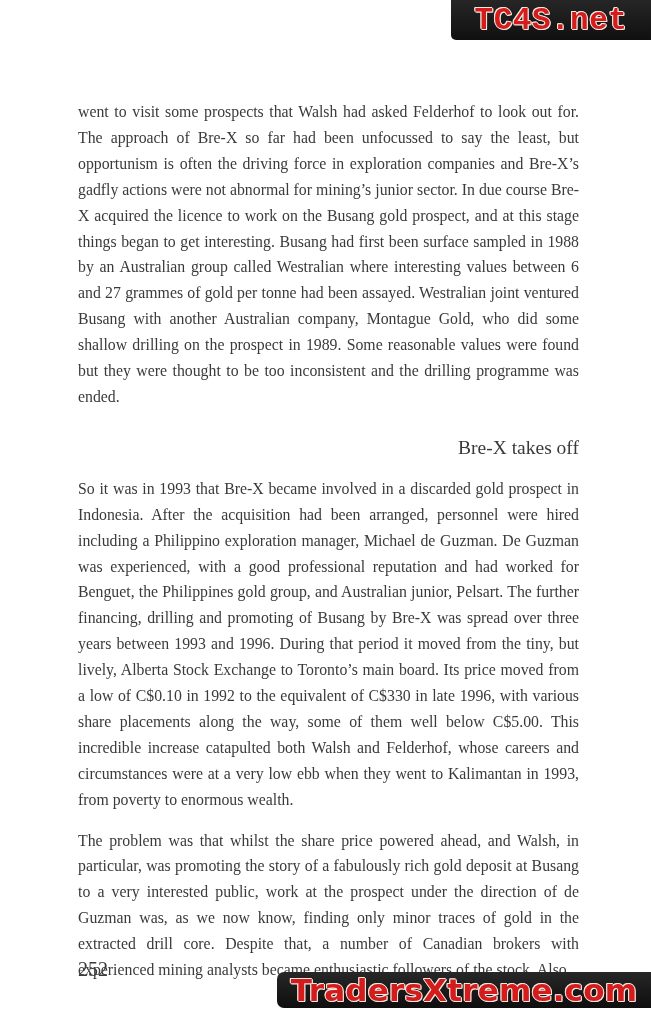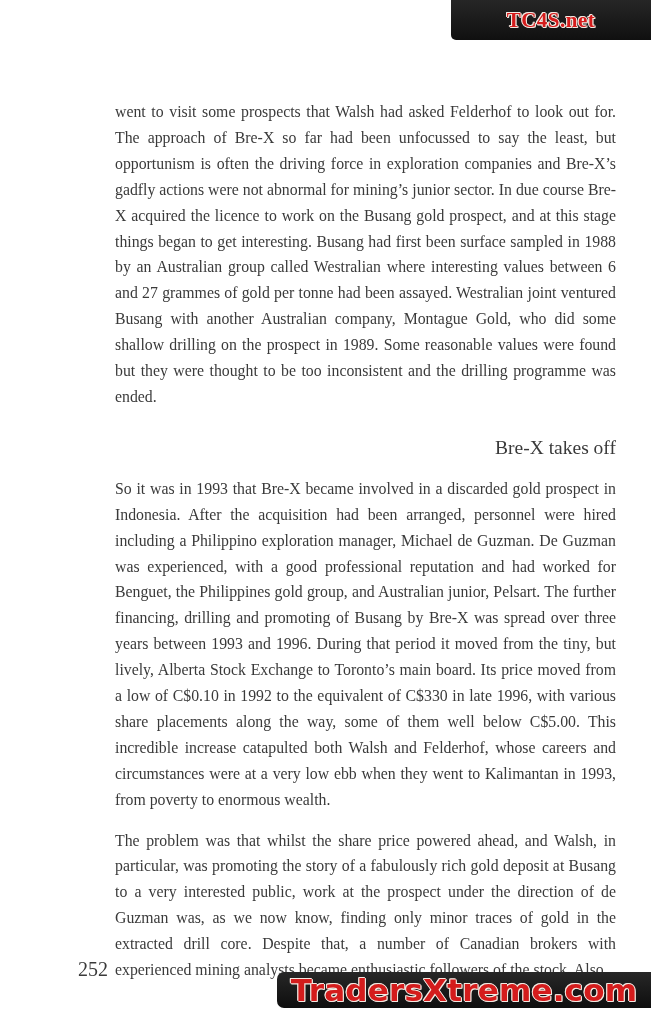--- a/index.html
+++ b/index.html
@@ -33,42 +33,41 @@
     right: 0;
     width: 200px;
     height: 40px;
     background: linear-gradient(180deg, #262626 0%, #101010 100%);
     border-bottom-left-radius: 5px;
     display: flex;
     align-items: center;
     justify-content: center;
   }
   .top-strip .wm-text {
-    font-family: Liberation Serif, serif;
+    font-family: Liberation Mono, monospace;
     font-weight: bold;
-    font-size: 21px;
+    font-size: 31px;
     color: #d41c1c;
     letter-spacing: 0.5px;
     text-shadow:
       1px 0 0 #f3e9e2, -1px 0 0 #f3e9e2,
       0 1px 0 #f3e9e2, 0 -1px 0 #f3e9e2,
       1px 1px 0 #f3e9e2, -1px -1px 0 #f3e9e2;
   }
 
   
   .body-text {
     position: absolute;
     top: 99px;
     left: 78px;
     width: 501px;
     font-size: 15.8px;
     line-height: 25.9px;
     color: #3a3a3a;
     text-align: justify;
-    margin-left: 37px;
   }
   .body-text p { margin-bottom: 15px; }
   .body-text h2 {
     font-size: 19.5px;
     font-weight: normal;
     color: #3a3a3a;
     margin-top: 25px;
     margin-bottom: 15px;
     text-align: right;
   }

